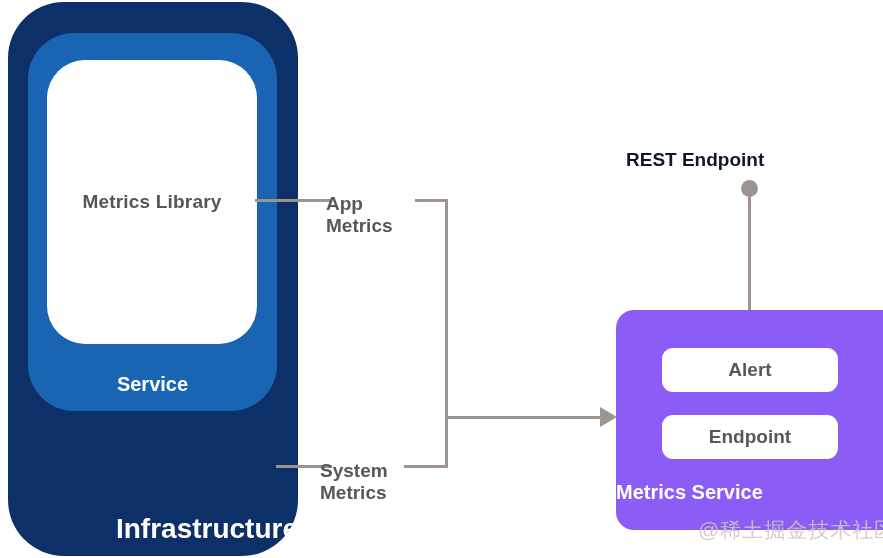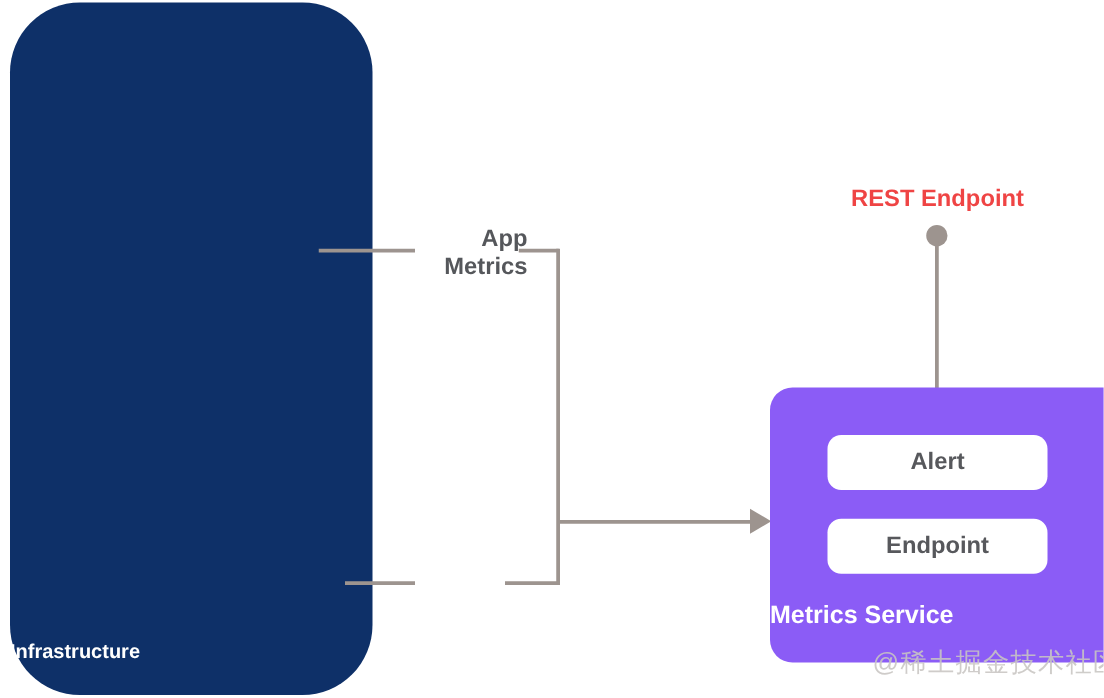--- a/index.html
+++ b/index.html
@@ -63,23 +63,23 @@
   }
   .system-label {
     color: #ffffff;
     font-size: 20px;
     font-weight: 700;
   }
   .infra-label {
     position: absolute;
     left: 0; right: 0;
     top: 511px;
-    text-align: left;
-    color: #ffffff;
-    font-size: 16px;
+    text-align: right;
+    color: #ffffff;
+    font-size: 28px;
     font-weight: 700;
   }
   
   .hline, .vline { position: absolute; background: #9d948f; }
   .hline { height: 3px; }
   .vline { width: 3px; }
   .line-app-left    { left: 255px; top: 199px; width: 77px; }
   .line-app-right   { left: 415px; top: 199px; width: 32px; }
   .line-trunk       { left: 445px; top: 199px; height: 269px; }
   .line-arrow       { left: 447px; top: 416px; width: 155px; }
@@ -97,34 +97,35 @@
   .endpoint-dot {
     position: absolute;
     left: 741px; top: 180px;
     width: 17px; height: 17px;
     border-radius: 50%;
     background: #9d948f;
   }
   .conn-label {
     position: absolute;
     width: 96px;
-    text-align: right;
+    text-align: left;
     color: #55575b;
     font-size: 19px;
     font-weight: 700;
     line-height: 22px;
+    margin-top: 12px;
   }
   .app-metrics-label    { left: 326px; top: 181px; }
   .system-metrics-label { left: 320px; top: 448px; }
   .rest-endpoint-label {
     position: absolute;
-    left: 655px; top: 149px;
+    left: 626px; top: 149px;
     width: 190px;
-    text-align: center;
-    color: #ef4444;
+    text-align: left;
+    color: #0f172a;
     font-size: 19px;
     font-weight: 700;
   }
   
   .metrics-service-box {
     position: absolute;
     left: 616px; top: 310px;
     width: 297px; height: 220px;
     background: #8b5cf6;
     border-radius: 18px;
@@ -167,31 +168,39 @@
     white-space: nowrap;
   }
 </style>
 </head>
 <body>
 
 <div class="canvas">
 
   <div class="infra-box">
 
+    <div class="service-box">
+
+      <div class="library-box">
+        <span class="library-label">Metrics Library</span>
+      </div>
+      <div class="service-label">Service</div>
+    </div>
 
     <div class="infra-label">Infrastructure</div>
   </div>
 
   <div class="hline line-app-left"></div>
   <div class="conn-label app-metrics-label">App Metrics</div>
   <div class="hline line-app-right"></div>
 
   <div class="vline line-trunk"></div>
 
   <div class="hline line-sys-left"></div>
+  <div class="conn-label system-metrics-label">System Metrics</div>
   <div class="hline line-sys-right"></div>
 
   <div class="hline line-arrow"></div>
   <div class="arrowhead"></div>
 
   <div class="rest-endpoint-label">REST Endpoint</div>
   <div class="endpoint-dot"></div>
   <div class="vline line-rest"></div>
 
   <div class="metrics-service-box">

